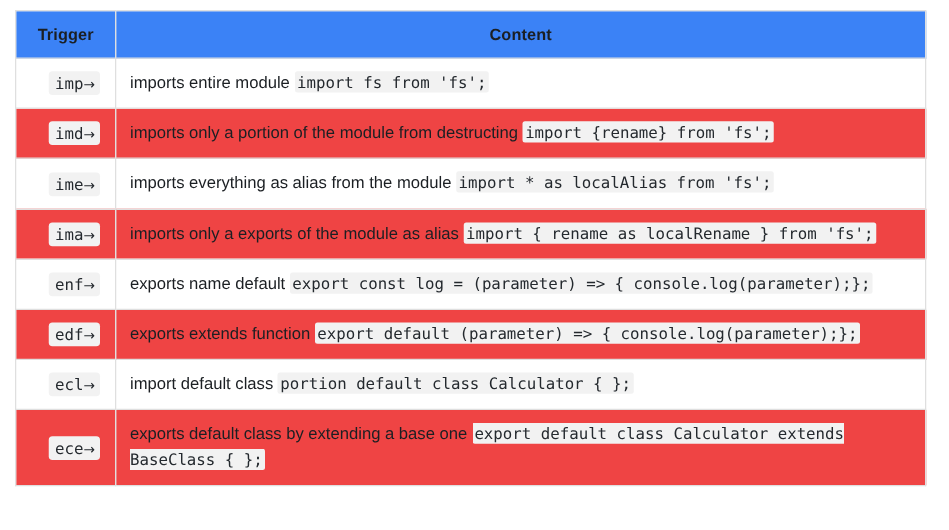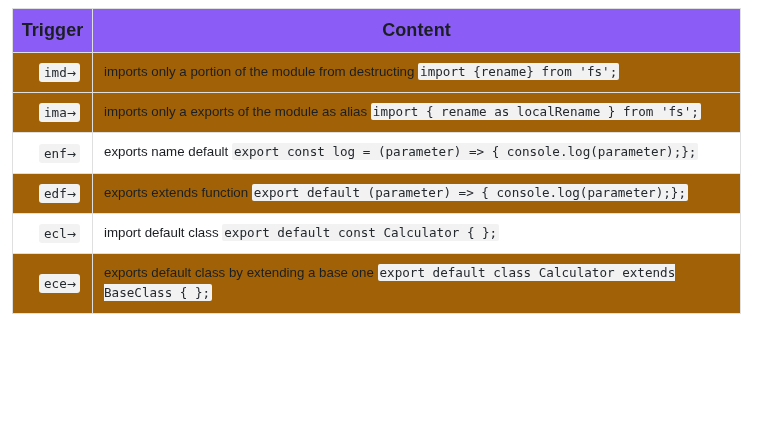--- a/index.html
+++ b/index.html
@@ -37,31 +37,31 @@
   table.snippet-table col.col-content { width: 648px; }
 
   table.snippet-table th,
   table.snippet-table td {
     border: 1px solid #dfdfdf;
     vertical-align: middle;
     box-sizing: border-box;
   }
 
   table.snippet-table thead th {
-    font-size: 18px;
+    font-size: 13px;
     font-weight: bold;
     color: #1b1f23;
     text-align: center;
     padding: 11px 8px 11px 8px;
-    background: #8b5cf6;
+    background: #3b82f6;
     letter-spacing: 0.1px;
   }
 
   table.snippet-table tbody tr.row-even > td {
-    background: #a16207;
+    background: #ef4444;
   }
   table.snippet-table tbody tr.row-odd > td {
     background: #ffffff;
   }
 
   td.trigger-cell {
     text-align: right;
     padding: 9px 12px 9px 6px;
     white-space: nowrap;
   }
@@ -114,39 +114,47 @@
       <col class="col-trigger">
       <col class="col-content">
     </colgroup>
     <thead>
       <tr>
         <th>Trigger</th>
         <th>Content</th>
       </tr>
     </thead>
     <tbody id="table-body">
+        <tr class="row-odd">
+          <td class="trigger-cell"><span class="trigger-chip"><span>imp</span><span class="arrow">→</span></span></td>
+          <td class="content-cell"><span class="prose">imports entire module </span><code class="code">import fs from 'fs';</code></td>
+        </tr>
         <tr class="row-even">
           <td class="trigger-cell"><span class="trigger-chip"><span>imd</span><span class="arrow">→</span></span></td>
           <td class="content-cell"><span class="prose">imports only a portion of the module from destructing </span><code class="code">import {rename} from 'fs';</code></td>
+        </tr>
+        <tr class="row-odd">
+          <td class="trigger-cell"><span class="trigger-chip"><span>ime</span><span class="arrow">→</span></span></td>
+          <td class="content-cell"><span class="prose">imports everything as alias from the module </span><code class="code">import * as localAlias from 'fs';</code></td>
         </tr>
         <tr class="row-even">
           <td class="trigger-cell"><span class="trigger-chip"><span>ima</span><span class="arrow">→</span></span></td>
           <td class="content-cell"><span class="prose">imports only a exports of the module as alias </span><code class="code">import { rename as localRename } from 'fs';</code></td>
         </tr>
         <tr class="row-odd">
           <td class="trigger-cell"><span class="trigger-chip"><span>enf</span><span class="arrow">→</span></span></td>
           <td class="content-cell"><span class="prose">exports name default </span><code class="code">export const log = (parameter) =&gt; { console.log(parameter);};</code></td>
         </tr>
         <tr class="row-even">
           <td class="trigger-cell"><span class="trigger-chip"><span>edf</span><span class="arrow">→</span></span></td>
           <td class="content-cell"><span class="prose">exports extends function </span><code class="code">export default (parameter) =&gt; { console.log(parameter);};</code></td>
         </tr>
         <tr class="row-odd">
           <td class="trigger-cell"><span class="trigger-chip"><span>ecl</span><span class="arrow">→</span></span></td>
-          <td class="content-cell"><span class="prose">import default class </span><code class="code">export default const Calculator { };</code></td>
+          <td class="content-cell"><span class="prose">import default class </span><code class="code">portion default class Calculator { };</code></td>
         </tr>
         <tr class="row-even">
           <td class="trigger-cell"><span class="trigger-chip"><span>ece</span><span class="arrow">→</span></span></td>
           <td class="content-cell"><span class="prose">exports default class by extending a base one </span><code class="code">export default class Calculator extends BaseClass { };</code></td>
         </tr>
       </tbody>
   </table>
 
 </div>
 

